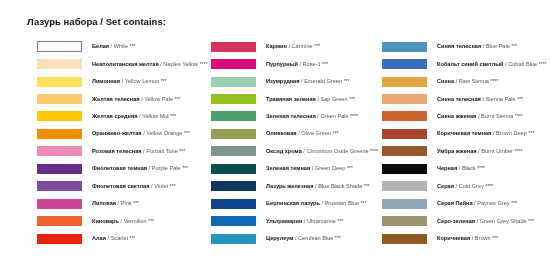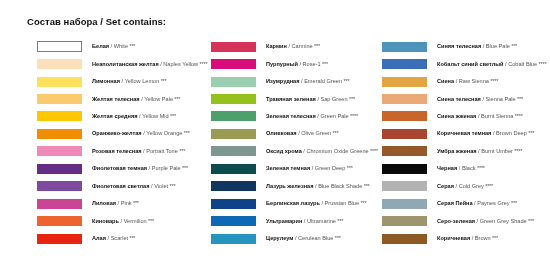--- a/index.html
+++ b/index.html
@@ -77,21 +77,21 @@
     font-weight: normal;
     color: #555555;
     letter-spacing: -0.2px;
   }
 </style>
 </head>
 <body>
 
 <div id="page">
 
-  <div id="title">Состав набора / Set contains:</div>
+  <div id="title">Лазурь набора / Set contains:</div>
 
   <div class="column" id="col-0">
       <div class="swatch-row">
         <div class="swatch outlined" style="background-color: rgb(255, 255, 255);"></div>
         <div class="label"><span class="ru">Белая</span><span class="sep"> / </span><span class="en">White</span><span class="stars"> ***</span></div>
       </div>
       <div class="swatch-row">
         <div class="swatch" style="background-color: rgb(252, 222, 186);"></div>
         <div class="label"><span class="ru">Неаполитанская желтая</span><span class="sep"> / </span><span class="en">Naples Yellow</span><span class="stars"> ****</span></div>
       </div>

